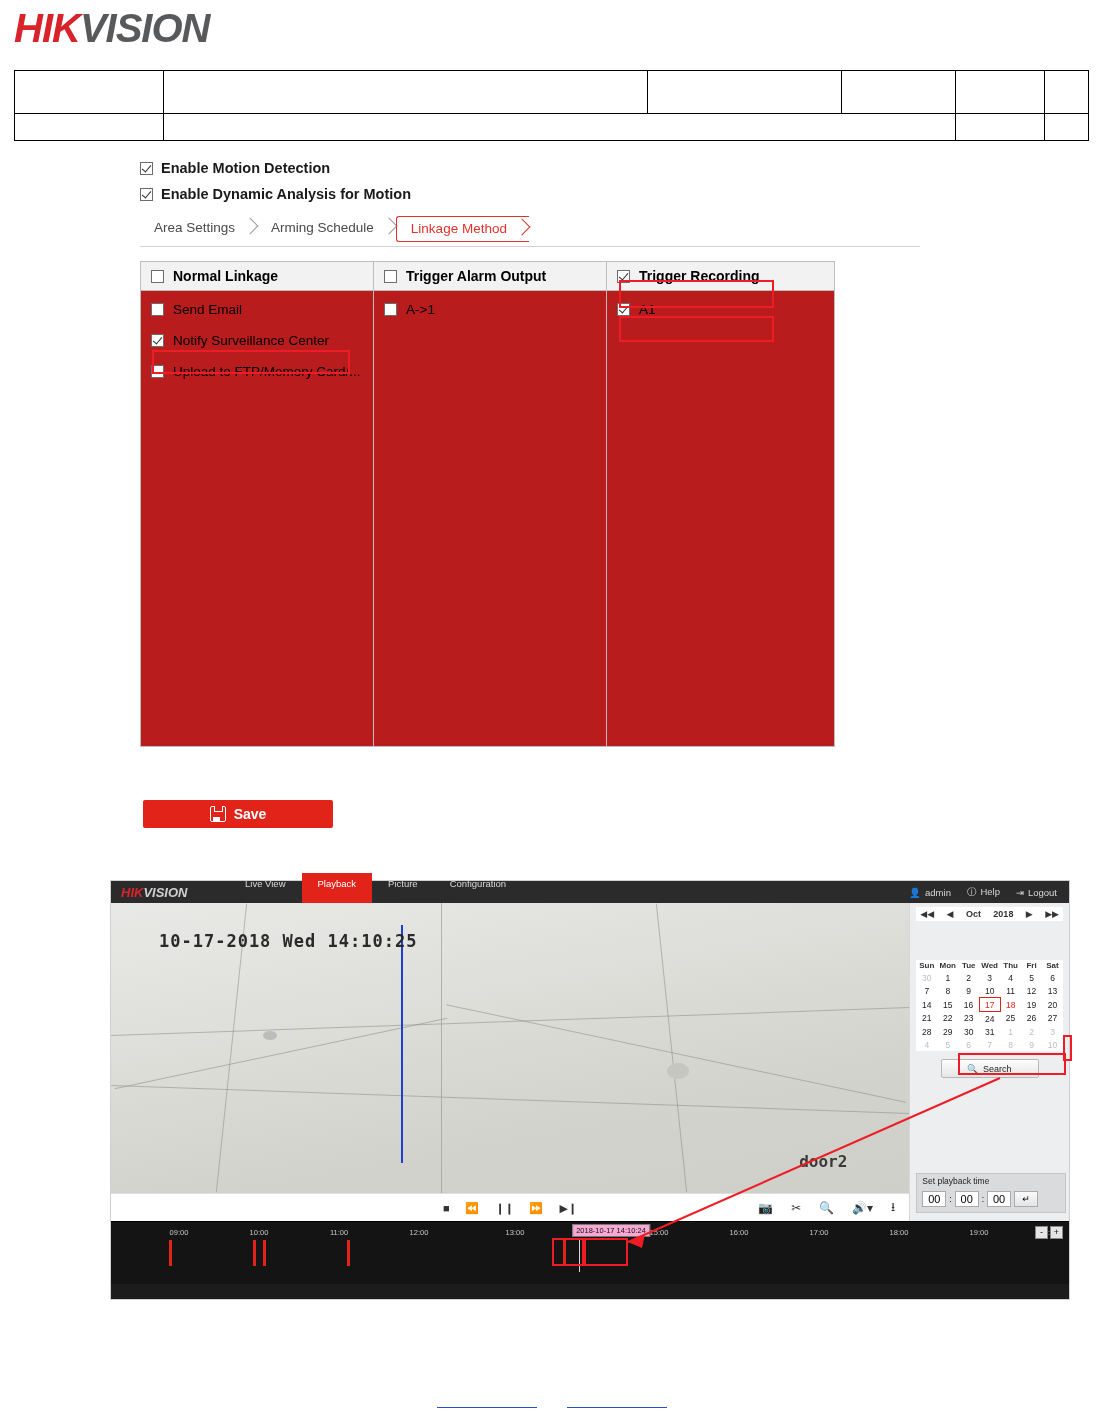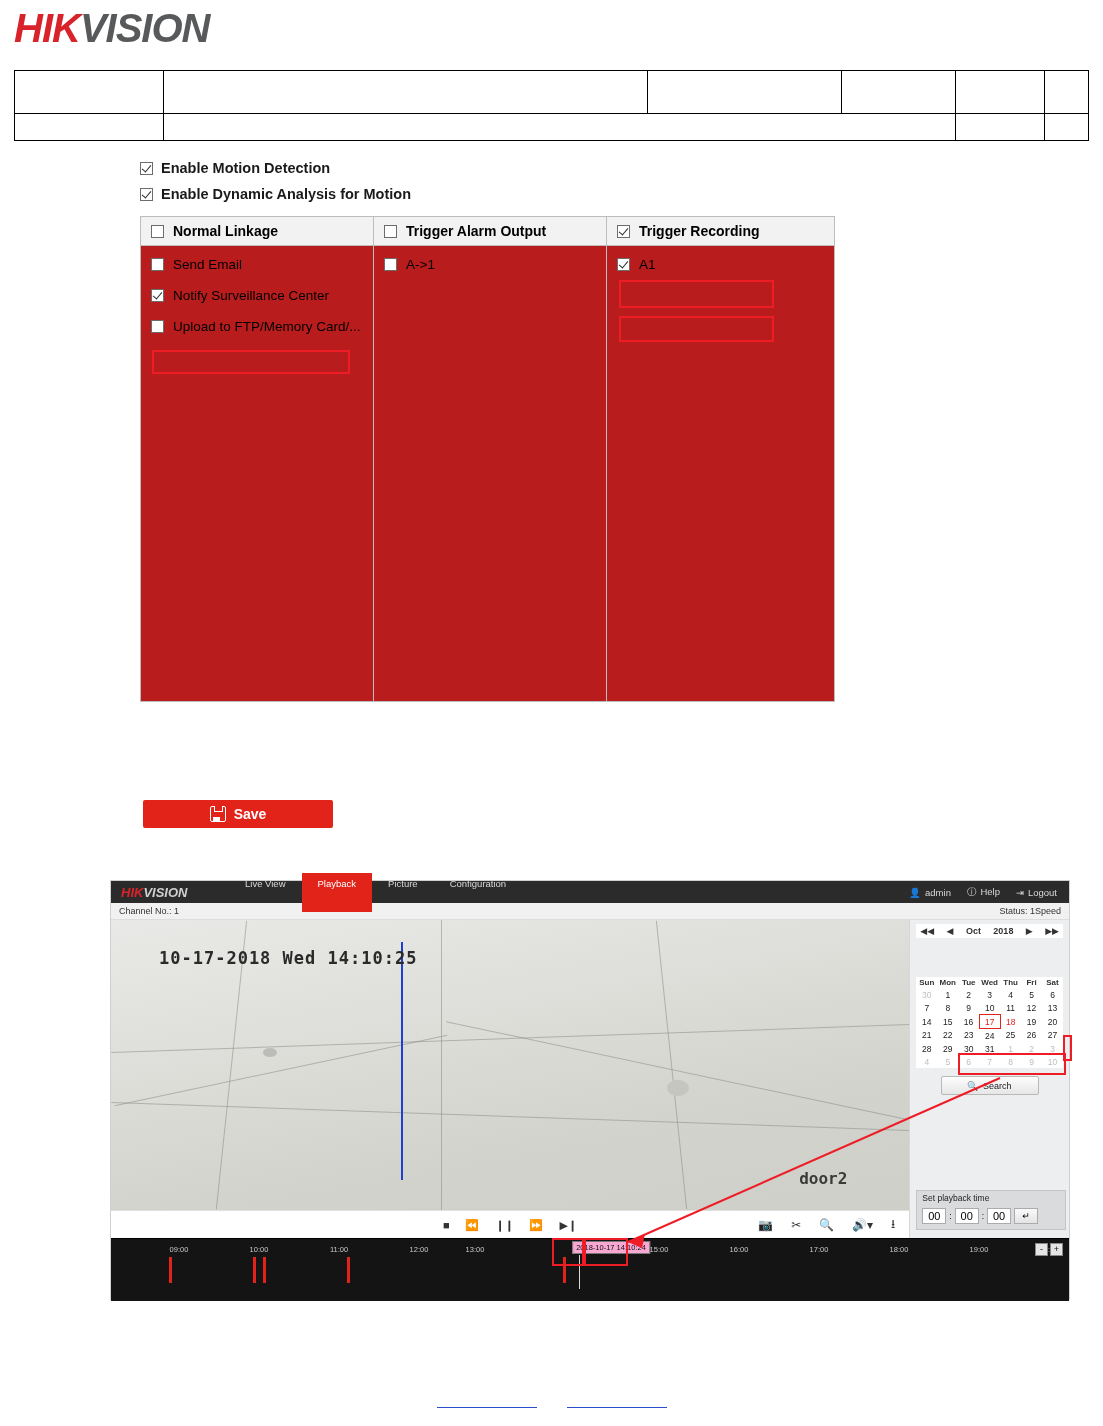--- a/index.html
+++ b/index.html
@@ -584,20 +584,34 @@
   <div class="chk-row">
     <span class="box checked"></span>
     <span class="chk-label">Enable Motion Detection</span>
   </div>
 
   <div class="chk-row">
     <span class="box checked"></span>
     <span class="chk-label">Enable Dynamic Analysis for Motion</span>
   </div>
 
+  <div class="crumbs">
+    <div class="crumb">
+      <span>Area Settings</span>
+      <span class="sep"></span>
+    </div>
+    <div class="crumb">
+      <span>Arming Schedule</span>
+      <span class="sep"></span>
+    </div>
+    <div class="crumb active">
+      <span>Linkage Method</span>
+      <span class="sep"></span>
+    </div>
+  </div>
 
   <table class="linkage">
     <tbody>
         <tr>
       <th style="width:232px">
         <div class="lk-head">
           <span class="box"></span>
           <span class="t">Normal Linkage</span>
         </div>
       </th>
@@ -665,24 +679,20 @@
     <div class="nav-tab active"><span>Playback</span></div>
     <div class="nav-tab"><span>Picture</span></div>
     <div class="nav-tab"><span>Configuration</span></div>
     <div class="nav-right">
       <div><span class="ic">👤</span><span>admin</span></div>
       <div><span class="ic">ⓘ</span><span>Help</span></div>
       <div><span class="ic">⇥</span><span>Logout</span></div>
     </div>
   </div>
 
-  <div class="app-sub">
-    <span>Channel No.: 1</span>
-    <span>Status: 1Speed</span>
-  </div>
 
   <div class="app-main">
     <div class="video-wrap">
       <div class="video">
         <div class="seam" style="left:0; top:118px; width:800px; height:1.4px; transform:rotate(-2deg);"></div>
         <div class="seam" style="left:0; top:196px; width:800px; height:1.4px; transform:rotate(2deg);"></div>
         <div class="seam" style="left:120px; top:0; width:1.4px; height:290px; transform:rotate(6deg);"></div>
         <div class="seam" style="left:560px; top:0; width:1.4px; height:290px; transform:rotate(-6deg);"></div>
         <div class="seam" style="left:330px; top:0; width:1.2px; height:290px;"></div>
         <div class="seam" style="left:330px; top:150px; width:470px; height:1.2px; transform:rotate(12deg);"></div>
@@ -806,21 +816,21 @@
       </div>
     </div>
   </div>
 
   <div class="timeline">
     <div class="tl-ticks">
       <span class="tl-tick" style="left:68px">09:00</span>
       <span class="tl-tick" style="left:148px">10:00</span>
       <span class="tl-tick" style="left:228px">11:00</span>
       <span class="tl-tick" style="left:308px">12:00</span>
-      <span class="tl-tick" style="left:364px">13:00</span>
+      <span class="tl-tick" style="left:404px">13:00</span>
       <span class="tl-tick" style="left:548px">15:00</span>
       <span class="tl-tick" style="left:628px">16:00</span>
       <span class="tl-tick" style="left:708px">17:00</span>
       <span class="tl-tick" style="left:788px">18:00</span>
       <span class="tl-tick" style="left:868px">19:00</span>
       <span class="tl-tick" style="left:938px">20:00</span>
     </div>
     <div class="tl-mark" style="left:58px"></div>
     <div class="tl-mark" style="left:142px"></div>
     <div class="tl-mark" style="left:152px"></div>

